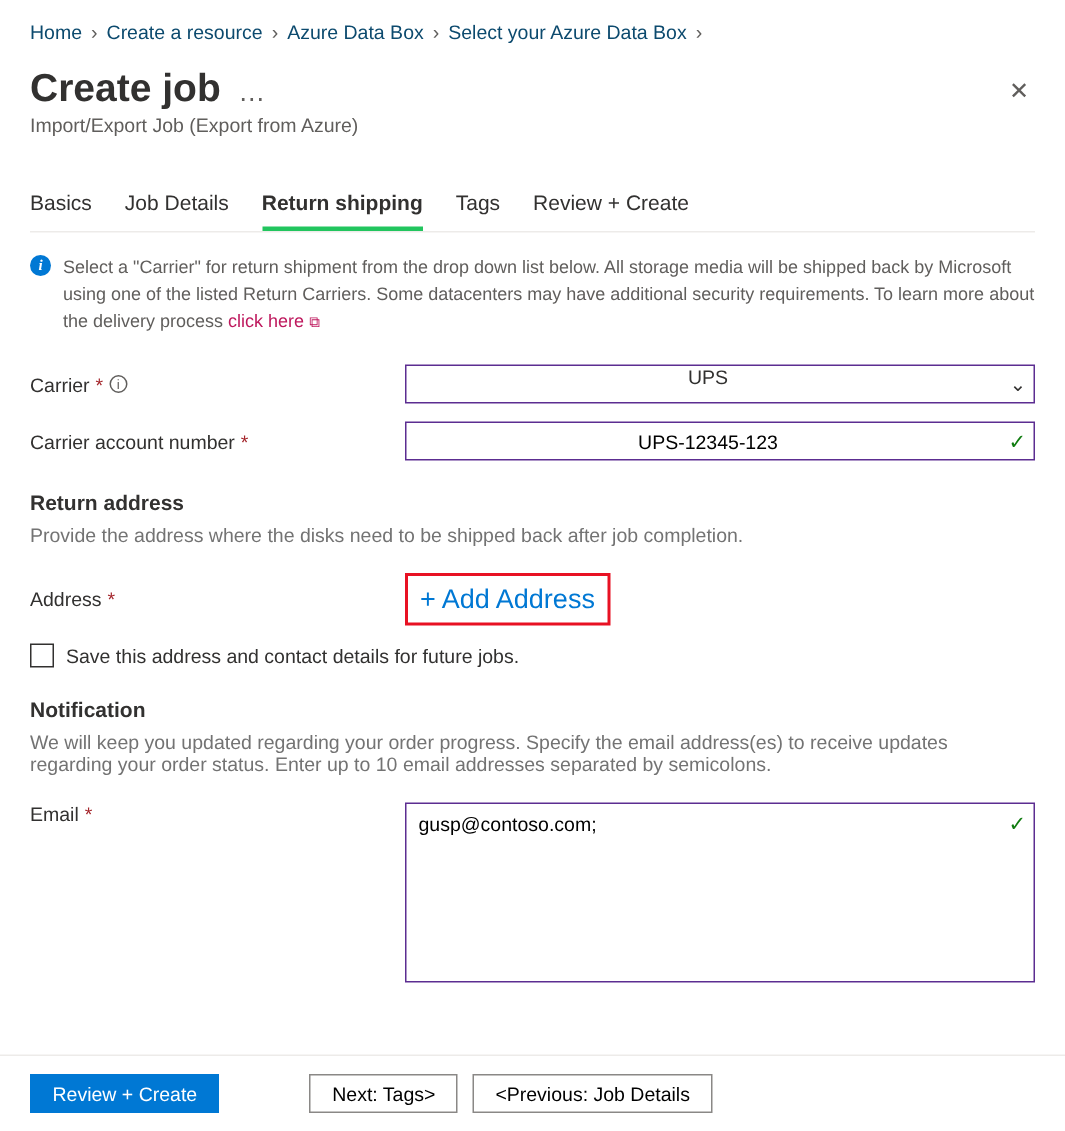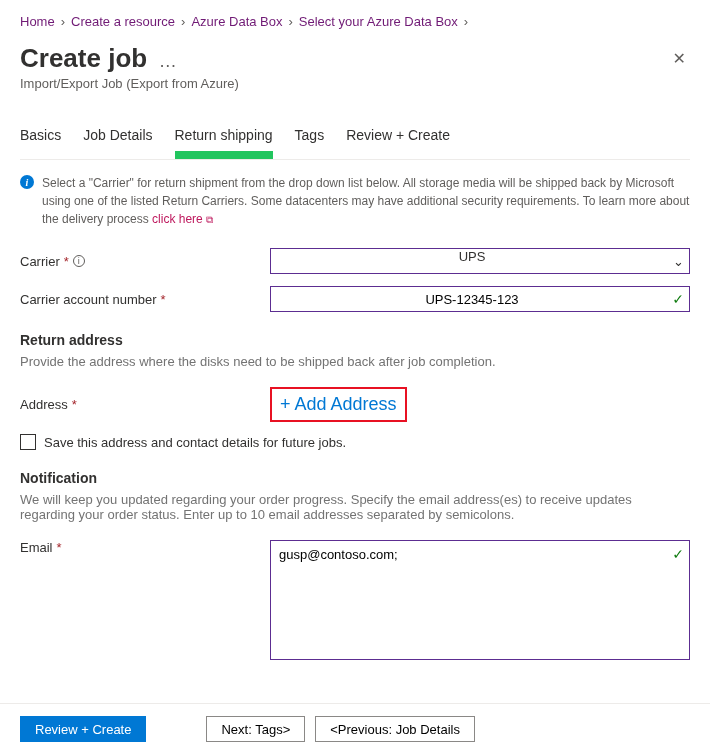--- a/index.html
+++ b/index.html
@@ -1,28 +1,28 @@
 <!DOCTYPE html>
 <html><head>
   <meta charset="utf-8">
   <style>
     * { box-sizing: border-box; margin: 0; padding: 0; }
     body { font-family: "Segoe UI", Arial, sans-serif; font-size: 13px; color: #323130; background: #fff; width: 710px; height: 754px; position: relative; }
     .content { padding: 14px 20px 0 20px; height: 700px; overflow: hidden; }
     .breadcrumb { display: flex; align-items: center; gap: 6px; font-size: 13px; color: #0078d4; margin-bottom: 14px; flex-wrap: wrap; }
-    .breadcrumb a { color: #701a75; text-decoration: none; cursor: pointer; }
+    .breadcrumb a { color: #0c4a6e; text-decoration: none; cursor: pointer; }
     .breadcrumb .sep { color: #605e5c; }
-    .header-row { display: flex; align-items: center; justify-content: space-between; gap: 48px; }
+    .header-row { display: flex; align-items: flex-end; justify-content: space-between; gap: 48px; }
     .page-title { font-size: 26px; font-weight: 600; color: #323130; }
     .title-ellipsis { font-size: 18px; color: #605e5c; margin-left: 8px; }
     .close-x { font-size: 16px; color: #605e5c; cursor: pointer; padding: 4px; line-height: 1; }
     .subtitle { color: #605e5c; font-size: 13px; margin-top: 2px; margin-bottom: 28px; }
     .tabs { display: flex; gap: 22px; border-bottom: 1px solid #edebe9; margin-bottom: 14px; }
     .tab { padding: 8px 0; font-size: 14px; color: #323130; cursor: pointer; border-bottom: 2px solid transparent; }
-    .tab.active { border-bottom: 8px solid #22c55e; font-weight: 400; }
+    .tab.active { border-bottom: 3px solid #22c55e; font-weight: 700; }
     .info-box { display: flex; gap: 8px; align-items: flex-start; margin-bottom: 20px; font-size: 12px; color: #605e5c; line-height: 1.5; }
     .info-icon { width: 14px; height: 14px; border-radius: 50%; background: #0078d4; color: #fff; display: flex; align-items: center; justify-content: center; font-size: 10px; font-weight: bold; flex-shrink: 0; margin-top: 1px; font-style: italic; font-family: Georgia, serif; }
     .info-link { color: #be185d; text-decoration: none; cursor: pointer; }
     .ext-icon { font-size: 10px; }
     .field-row { display: flex; align-items: center; margin-bottom: 12px; }
     .field-label { width: 250px; font-size: 13px; color: #323130; display: flex; align-items: center; gap: 4px; }
     .req { color: #a4262c; }
     .hint-icon { width: 12px; height: 12px; border: 1px solid #605e5c; border-radius: 50%; font-size: 9px; display: inline-flex; align-items: center; justify-content: center; color: #605e5c; }
     .field-control { flex: 1; position: relative; }
     .select, .input { width: 100%; height: 26px; border: 1px solid #8a8886; padding: 0 24px 0 8px; font-size: 13px; background: #fff; }

